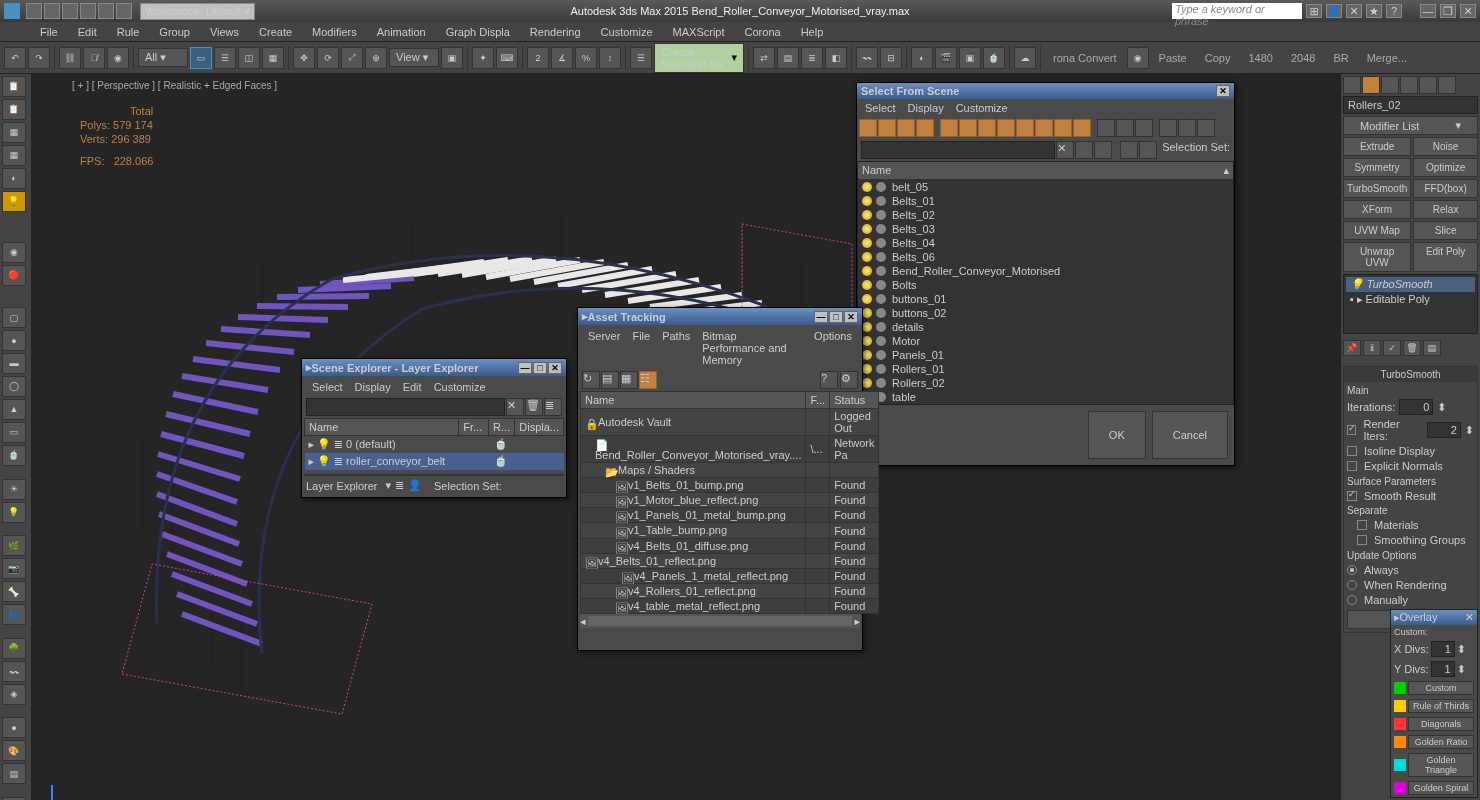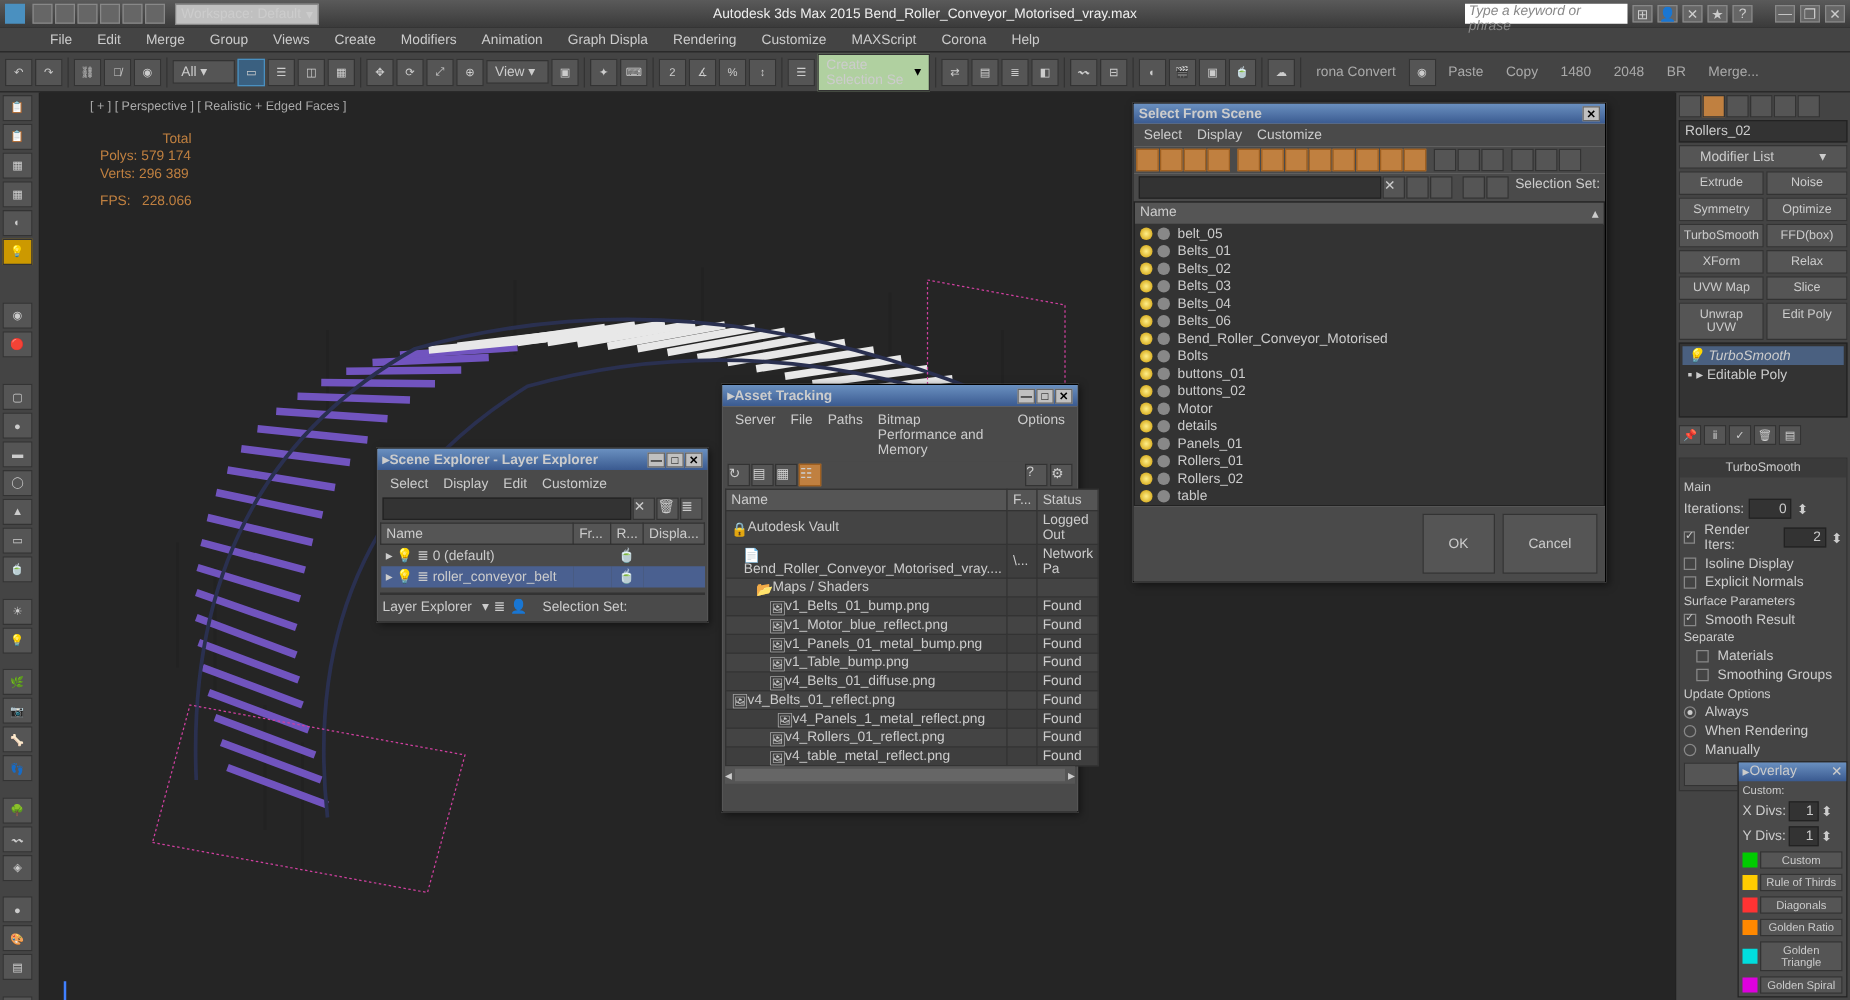--- a/index.html
+++ b/index.html
@@ -111,21 +111,21 @@
     <div class="win-btn">—</div>
     <div class="win-btn">❐</div>
     <div class="win-btn">✕</div>
   </div>
 </div>
 
 <div class="app-icon"></div>
 <div class="menubar">
   <span>File</span>
   <span>Edit</span>
-  <span>Merge</span>
+  <span>Rule</span>
   <span>Group</span>
   <span>Views</span>
   <span>Create</span>
   <span>Modifiers</span>
   <span>Animation</span>
   <span>Graph Displa</span>
   <span>Rendering</span>
   <span>Customize</span>
   <span>MAXScript</span>
   <span>Corona</span>
@@ -453,21 +453,21 @@
           </div>
           <div class="op-row">
             <span class="sw" style="background:#dd00dd"></span>
             <span class="op-btn">Golden Spiral</span>
           </div>
         </div>
     </div>
   </div>
 </div>
 
-<div class="dlg" style="left:906px;top:82px;width:379px">
+<div class="dlg" style="left:856px;top:82px;width:379px">
   <div class="dlg-title">
       <span>Select From Scene</span>
       <div class="dlg-btns">
         <div class="db">✕</div>
       </div>
     </div>
   <div class="dlg-menu">
     <span>Select</span>
     <span>Display</span>
     <span>Customize</span>
@@ -557,26 +557,26 @@
           <span>buttons_01</span>
         </div>
         <div class="row">
           <span class="bulb"></span>
           <span class="dot"></span>
           <span>buttons_02</span>
         </div>
         <div class="row">
           <span class="bulb"></span>
           <span class="dot"></span>
+          <span>details</span>
+        </div>
+        <div class="row">
+          <span class="bulb"></span>
+          <span class="dot"></span>
           <span>Motor</span>
-        </div>
-        <div class="row">
-          <span class="bulb"></span>
-          <span class="dot"></span>
-          <span>details</span>
         </div>
         <div class="row">
           <span class="bulb"></span>
           <span class="dot"></span>
           <span>Panels_01</span>
         </div>
         <div class="row">
           <span class="bulb"></span>
           <span class="dot"></span>
           <span>Rollers_01</span>

